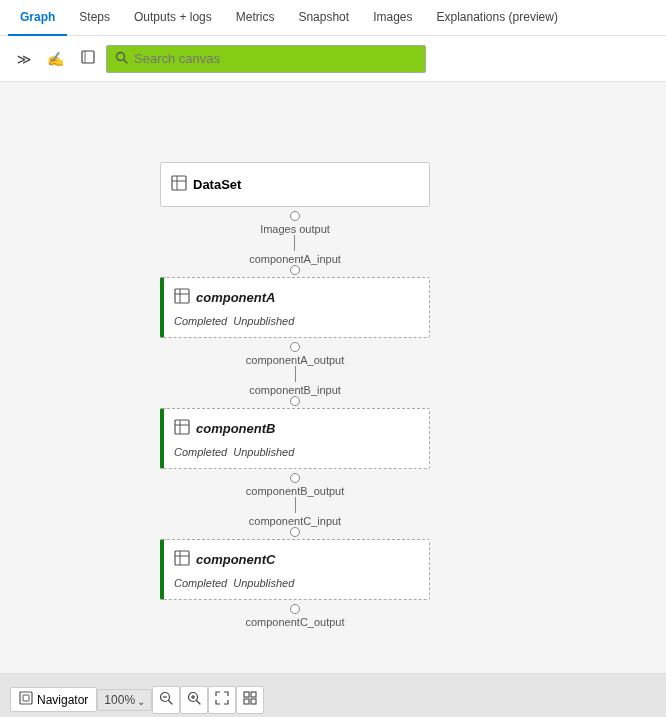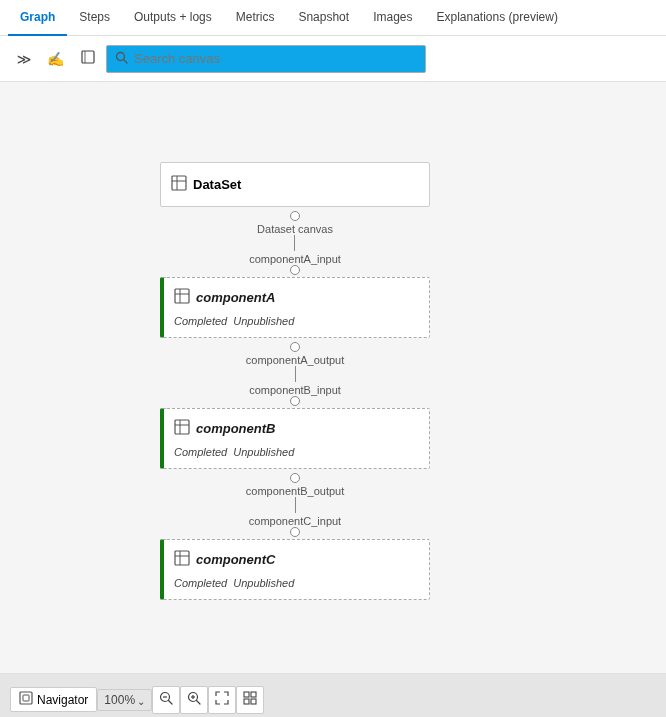--- a/index.html
+++ b/index.html
@@ -55,21 +55,21 @@
     }
     .search-box {
       display: flex;
       align-items: center;
       border: 1px solid #aaa;
       border-radius: 2px;
       padding: 0 8px;
       height: 28px;
       flex: 1;
       max-width: 320px;
-      background: #0ea5e9;
+      background: #84cc16;
       gap: 6px;
     }
     .search-box input {
       border: none;
       outline: none;
       font-size: 13px;
       color: #444;
       width: 100%;
       background: transparent;
     }
@@ -285,21 +285,21 @@
           <rect x="1" y="1" width="14" height="14" rx="1" stroke="#555" stroke-width="1.2" fill="none"></rect>
           <line x1="1" y1="6" x2="15" y2="6" stroke="#555" stroke-width="1"></line>
           <line x1="6" y1="1" x2="6" y2="15" stroke="#555" stroke-width="1"></line>
         </svg>
       </span>
       <span class="dataset-title">DataSet</span>
     </div>
 
     <div class="connector">
       <div class="connector-dot" style="margin-top:4px;"></div>
-      <div class="connector-label">Dataset canvas</div>
+      <div class="connector-label">Images output</div>
       <div class="connector-line" style="height:16px;"></div>
       <div class="connector-label">componentA_input</div>
       <div class="connector-dot" style="margin-bottom:2px;"></div>
     </div>
 
     <div class="node-card has-status-bar dashed">
       <div class="node-header">
         <span>
           <svg width="16" height="16" viewBox="0 0 16 16" fill="none">
             <rect x="1" y="1" width="14" height="14" rx="1" stroke="#555" stroke-width="1.2" fill="none"></rect>
@@ -358,20 +358,24 @@
           </svg>
         </span>
         <span class="node-title">componentC</span>
       </div>
       <div class="node-status-row">
         <span class="status-badge">Completed</span>
         <span class="status-badge">Unpublished</span>
       </div>
     </div>
 
+    <div class="connector">
+      <div class="connector-dot" style="margin-top:4px;"></div>
+      <div class="connector-label">componentC_output</div>
+    </div>
 
   </div>
 </div>
 
 <div class="bottom-bar">
   <button class="navigator-btn">
     <span>
       <svg width="14" height="14" viewBox="0 0 14 14" fill="none">
         <rect x="1" y="1" width="12" height="12" rx="1" stroke="#555" stroke-width="1.2" fill="none"></rect>
         <rect x="4" y="4" width="6" height="6" rx="0.5" stroke="#555" stroke-width="1" fill="none"></rect>

